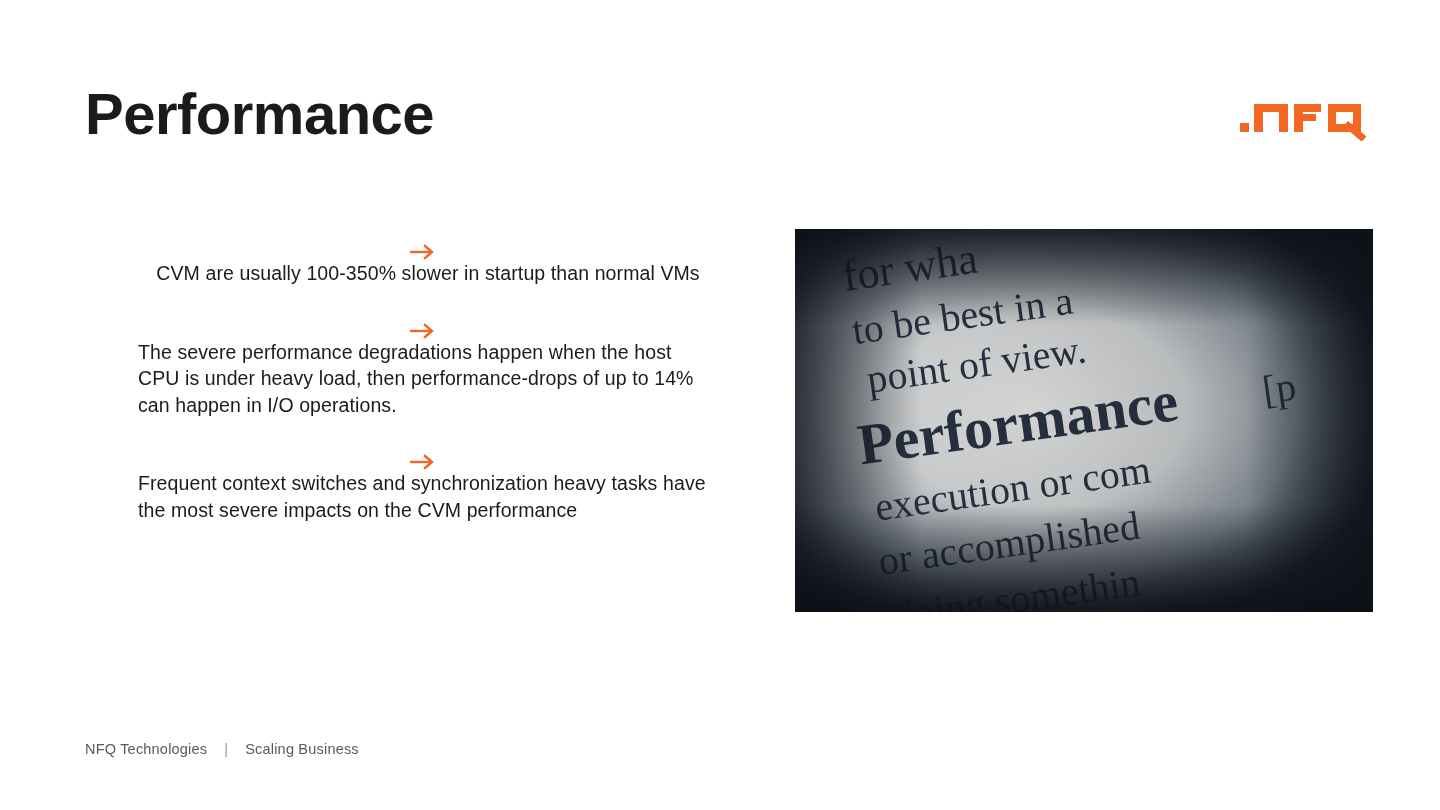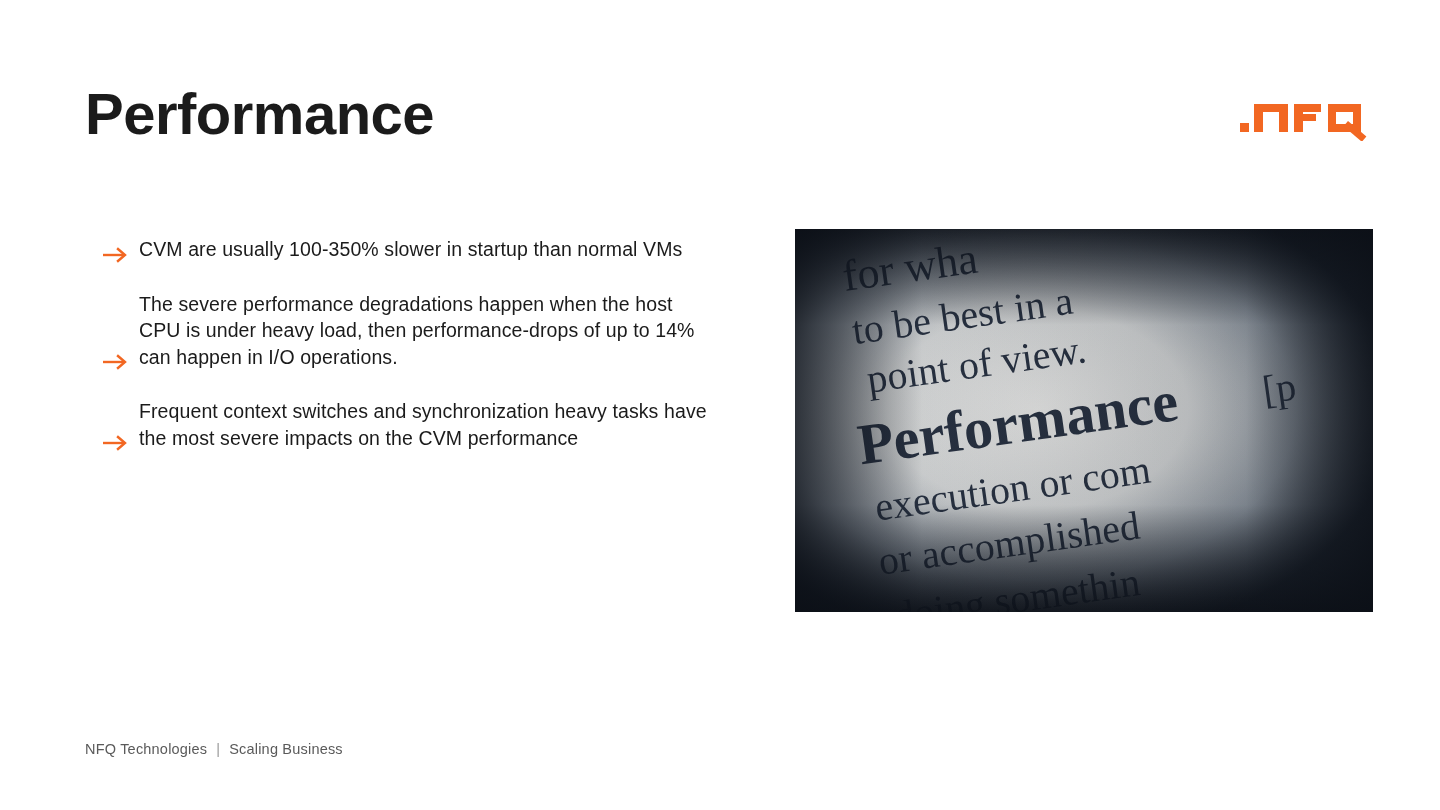--- a/index.html
+++ b/index.html
@@ -46,22 +46,23 @@
 
   
   .bullets {
     position: absolute;
     left: 103px;
     top: 236px;
     width: 650px;
   }
   .bullet {
     display: flex;
-    align-items: flex-end;
+    align-items: center;
     margin-bottom: 28px;
+    flex-direction: column;
   }
   .bullet:last-child { margin-bottom: 16px; }
 
   .arrow {
     flex: 0 0 auto;
     width: 36px;
     padding-top: 8px;
     color: #f26722;
   }
   .arrow svg { display: block; }
@@ -89,21 +90,21 @@
   
   .footer {
     position: absolute;
     left: 85px;
     bottom: 53px;
     font-size: 14.5px;
     color: #5a5a5a;
     letter-spacing: 0.2px;
     display: flex;
     align-items: center;
-    gap: 9px;
+    gap: 17px;
   }
   .footer .sep { color: #9a9a9a; }
 </style>
 </head>
 <body>
 
 <div class="slide">
 
   <div class="slide-title">Performance</div>
 

